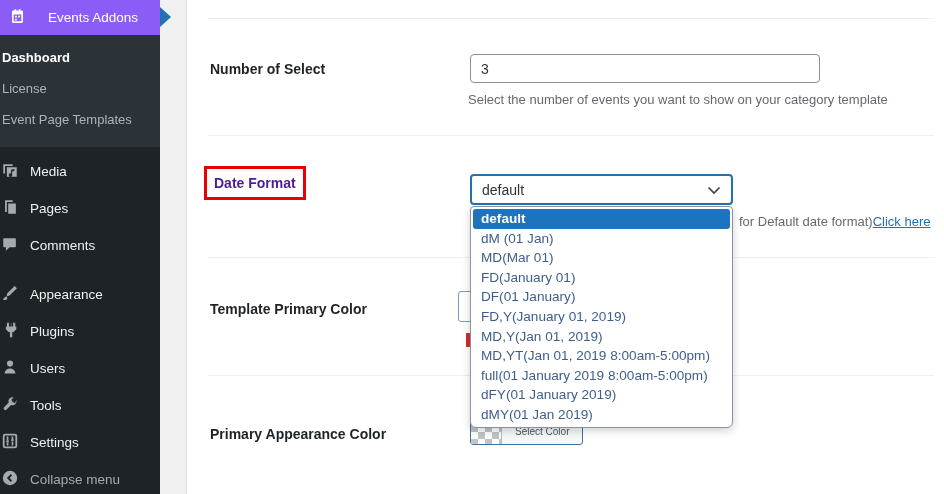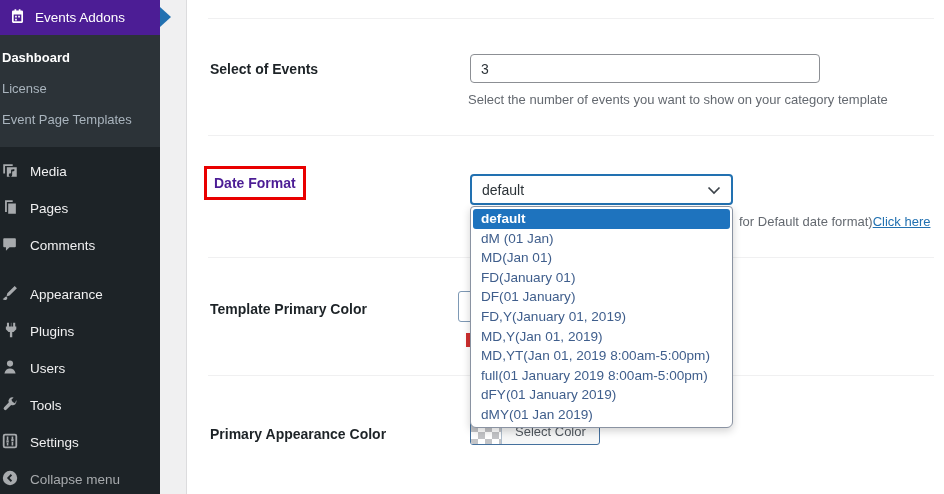--- a/index.html
+++ b/index.html
@@ -3,22 +3,22 @@
 <meta charset="utf-8">
 <style>
   * { margin:0; padding:0; box-sizing:border-box; }
   html,body { width:944px; height:494px; overflow:hidden; background:#fff;
     font-family:"Liberation Sans", sans-serif; }
   #stage { position:relative; width:944px; height:494px; }
 
   
   #sidebar { position:absolute; left:0; top:0; width:160px; height:494px;
     background:#1d2327; z-index:5; }
-  .side-header { position:relative; height:35px; background:#4c1d95; color:#fff;
-    display:flex; align-items:center; gap:9px; padding-left:9px; font-size:13.5px; }
+  .side-header { position:relative; height:35px; background:#8b5cf6; color:#fff;
+    display:flex; align-items:center; gap:22px; padding-left:9px; font-size:13.5px; }
   .side-arrow { position:absolute; left:160px; top:7px; width:0; height:0;
     border-top:10px solid transparent; border-bottom:10px solid transparent;
     border-left:11px solid #2271b1; z-index:6; }
   .submenu { background:#2c3338; padding:7px 0 12px 0; }
   .submenu-item { padding:8px 2px; font-size:13px; color:#a9b4bd; cursor:pointer; }
   .submenu-item.active { color:#fff; font-weight:bold; }
   .menu { padding-top:6px; }
   .menu-item { display:flex; align-items:center; gap:11px; padding:8px 1px;
     font-size:13.5px; color:#f0f0f1; cursor:pointer; }
   .menu-item.spaced { margin-top:12px; }
@@ -68,21 +68,21 @@
   
   .color-btn { position:absolute; left:470px; top:417px; height:28px; display:flex;
     border:1px solid #44709d; border-radius:3px; overflow:hidden; background:#f6f7f7;
     cursor:pointer; z-index:2; }
   .color-swatch { width:30px;
     background-image:
       linear-gradient(45deg,#c3c4c7 25%,transparent 25%,transparent 75%,#c3c4c7 75%),
       linear-gradient(45deg,#c3c4c7 25%,#fff 25%,#fff 75%,#c3c4c7 75%);
     background-size:14px 14px; background-position:0 0,7px 7px; }
   .color-btn-label { display:flex; align-items:center; padding:0 13px;
-    font-size:13px; color:#50575e; border-left:1px solid #aebdcc; }
+    font-size:10px; color:#50575e; border-left:1px solid #aebdcc; }
 </style>
 </head>
 <body>
 
 <div id="stage">
 
   <div id="sidebar">
     <div class="side-header">
       <span>
         <svg width="17" height="17" viewBox="0 0 20 20">
@@ -164,21 +164,21 @@
 
   <div id="main">
     <div id="panel"></div>
   </div>
 
   <div class="divider" style="top:18px"></div>
   <div class="divider" style="top:135px"></div>
   <div class="divider" style="top:257px"></div>
   <div class="divider" style="top:375px"></div>
 
-  <div class="field-label" style="top:61px">Select of Events</div>
+  <div class="field-label" style="top:61px">Number of Select</div>
   <input id="num-input" type="text" value="3" style="">
   <div class="help-text" style="left:468px; top:92px">Select the number of events you want to show on your category template</div>
 
   <div class="red-box">
     <span class="field-label-inner">Date Format</span>
   </div>
 
   <div id="date-select">
     <span>default</span>
     <span>
@@ -198,21 +198,21 @@
 
   <div class="field-label" style="top:426px">Primary Appearance Color</div>
   <div class="color-btn">
     <div class="color-swatch"></div>
     <div class="color-btn-label">Select Color</div>
   </div>
 
   <div id="date-list">
     <div class="opt selected">default</div>
     <div class="opt">dM (01 Jan)</div>
-    <div class="opt">MD(Jan 01)</div>
+    <div class="opt">MD(Mar 01)</div>
     <div class="opt">FD(January 01)</div>
     <div class="opt">DF(01 January)</div>
     <div class="opt">FD,Y(January 01, 2019)</div>
     <div class="opt">MD,Y(Jan 01, 2019)</div>
     <div class="opt">MD,YT(Jan 01, 2019 8:00am-5:00pm)</div>
     <div class="opt">full(01 January 2019 8:00am-5:00pm)</div>
     <div class="opt">dFY(01 January 2019)</div>
     <div class="opt">dMY(01 Jan 2019)</div>
   </div>
 

